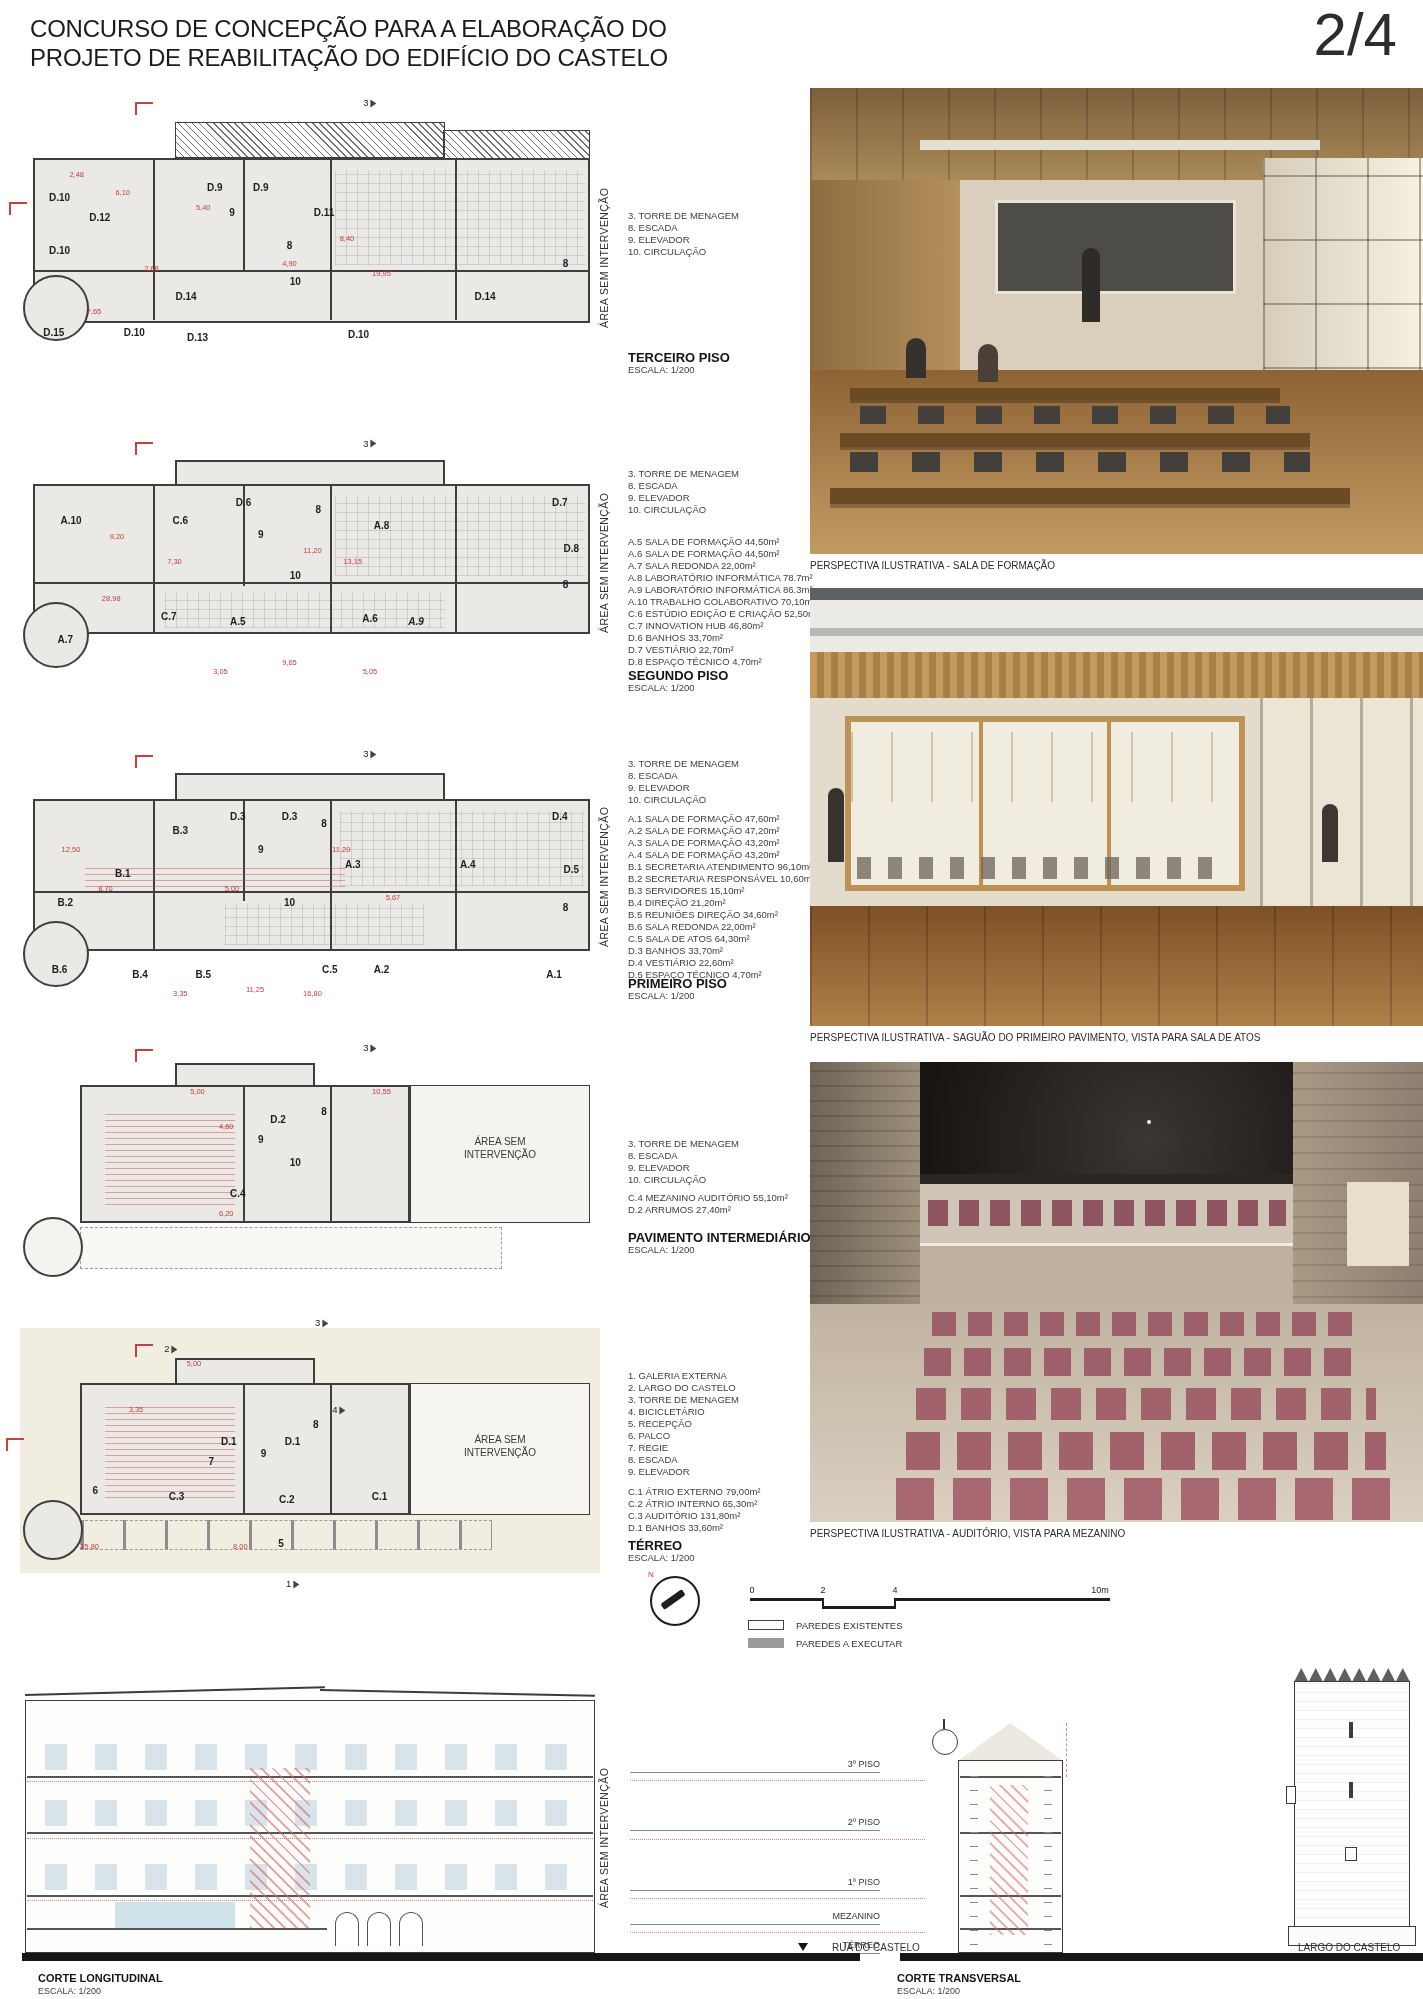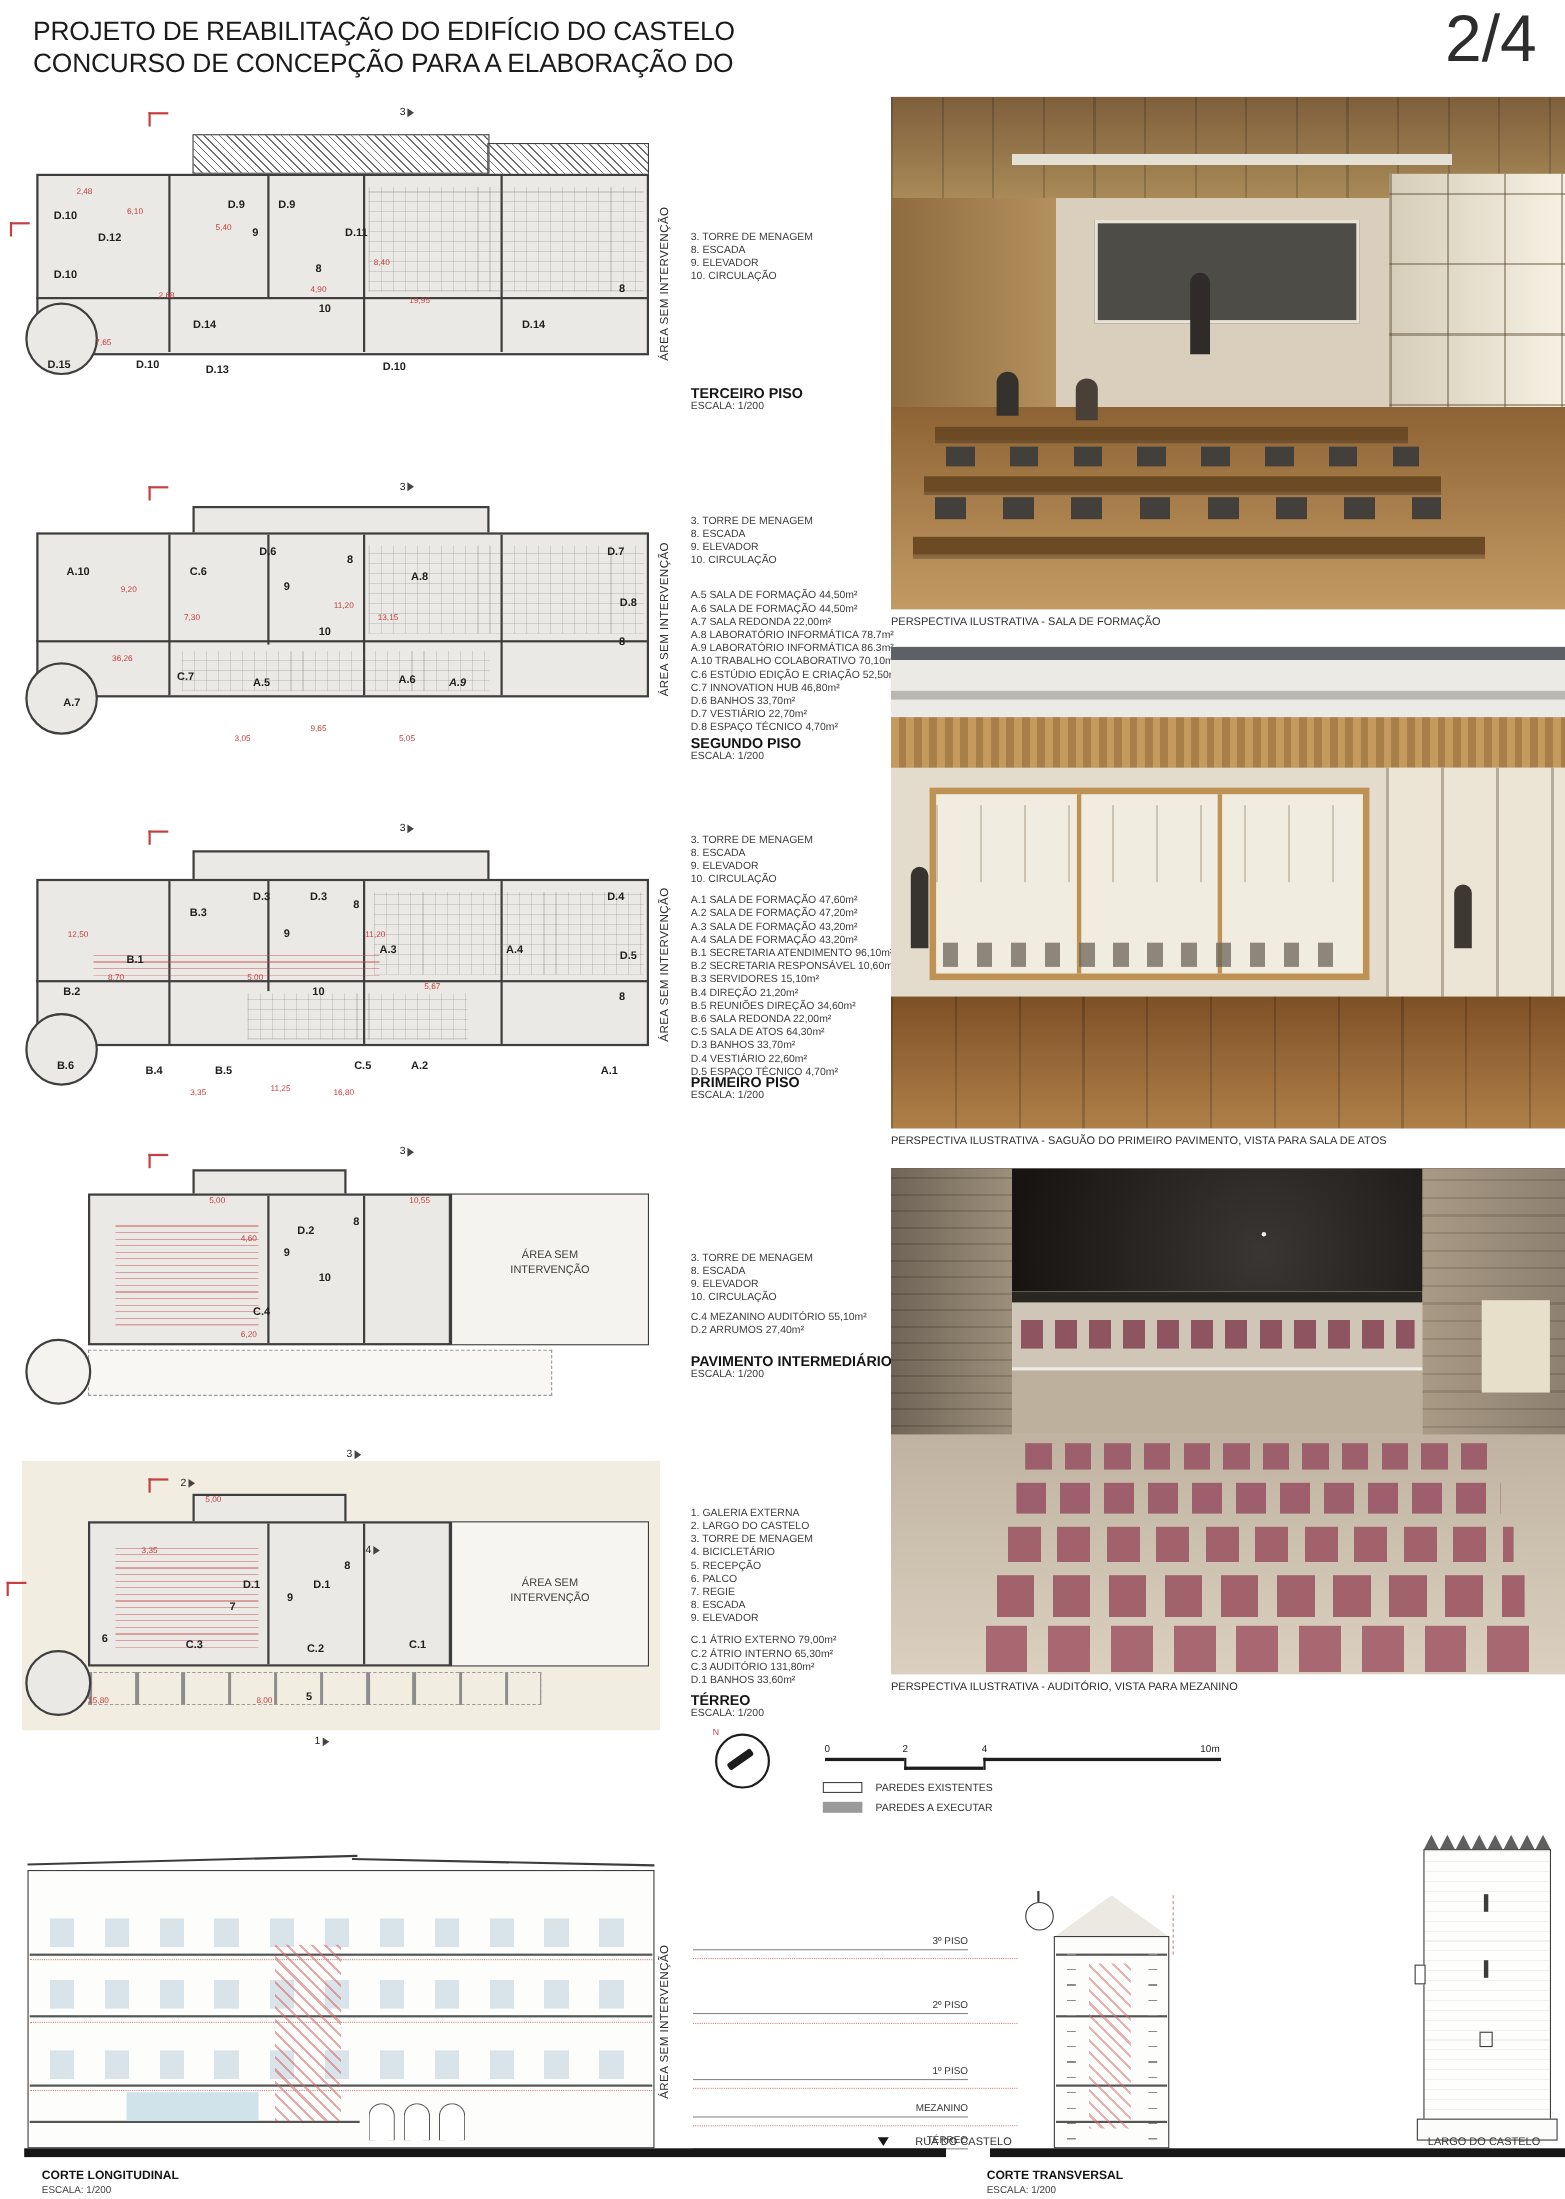--- a/index.html
+++ b/index.html
@@ -58,22 +58,22 @@
   .teeth{position:absolute;background:#5f5f5f;
      clip-path:polygon(0% 100%,6.25% 0%,12.5% 100%,18.75% 0%,25% 100%,31.25% 0%,37.5% 100%,43.75% 0%,50% 100%,
      56.25% 0%,62.5% 100%,68.75% 0%,75% 100%,81.25% 0%,87.5% 100%,93.75% 0%,100% 100%);}
 </style>
 </head>
 <body>
 
 <div id="board">
 
   <div class="title">
+    <div>CONCURSO DE CONCEPÇÃO PARA A ELABORAÇÃO DO</div>
     <div>PROJETO DE REABILITAÇÃO DO EDIFÍCIO DO CASTELO</div>
-    <div>CONCURSO DE CONCEPÇÃO PARA A ELABORAÇÃO DO</div>
   </div>
   <div class="pagenum">2/4</div>
 
   <div class="plan" style="left:25px;top:110px;width:575px;height:255px;">
     <div class="hatch" style="left:150px;top:12px;width:270px;height:36px;"></div>
     <div class="hatch" style="left:418px;top:20px;width:147px;height:52px;"></div>
     <div class="pbody" style="left:8px;top:48px;width:557px;height:165px;"></div>
     <div class="wall-v" style="left:128px;top:50px;height:160px;"></div>
     <div class="wall-v" style="left:218px;top:50px;height:110px;"></div>
     <div class="wall-v" style="left:305px;top:50px;height:160px;"></div>
@@ -147,21 +147,21 @@
         <span class="room-label" style="left: 7%; top: 82%;">A.7</span>
         <span class="room-label" style="left: 25%; top: 72%;">C.7</span>
         <span class="room-label" style="left: 37%; top: 74%;">A.5</span>
         <span class="room-label" style="left: 60%; top: 73%;">A.6</span>
         <span class="room-label" style="left: 68%; top: 74%; font-style: italic;">A.9</span>
         <span class="room-label" style="left: 94%; top: 58%;">8</span>
         <span class="room-label red" style="left: 16%; top: 37%;">9,20</span>
         <span class="room-label red" style="left: 26%; top: 48%;">7,30</span>
         <span class="room-label red" style="left: 57%; top: 48%;">13,15</span>
         <span class="room-label red" style="left: 50%; top: 43%;">11,20</span>
-        <span class="room-label red" style="left: 15%; top: 64%;">36,26</span>
+        <span class="room-label red" style="left: 15%; top: 64%;">28,98</span>
         <span class="room-label red" style="left: 46%; top: 92%;">9,65</span>
         <span class="room-label red" style="left: 34%; top: 96%;">3,05</span>
         <span class="room-label red" style="left: 60%; top: 96%;">5,05</span>
       </div>
   </div>
   <div class="side-label" style="left:598px;top:460px;height:205px;">ÁREA SEM INTERVENÇÃO</div>
   <div class="legend" style="top:468px;">
       <div class="kline">3. TORRE DE MENAGEM</div>
       <div class="kline">8. ESCADA</div>
       <div class="kline">9. ELEVADOR</div>

